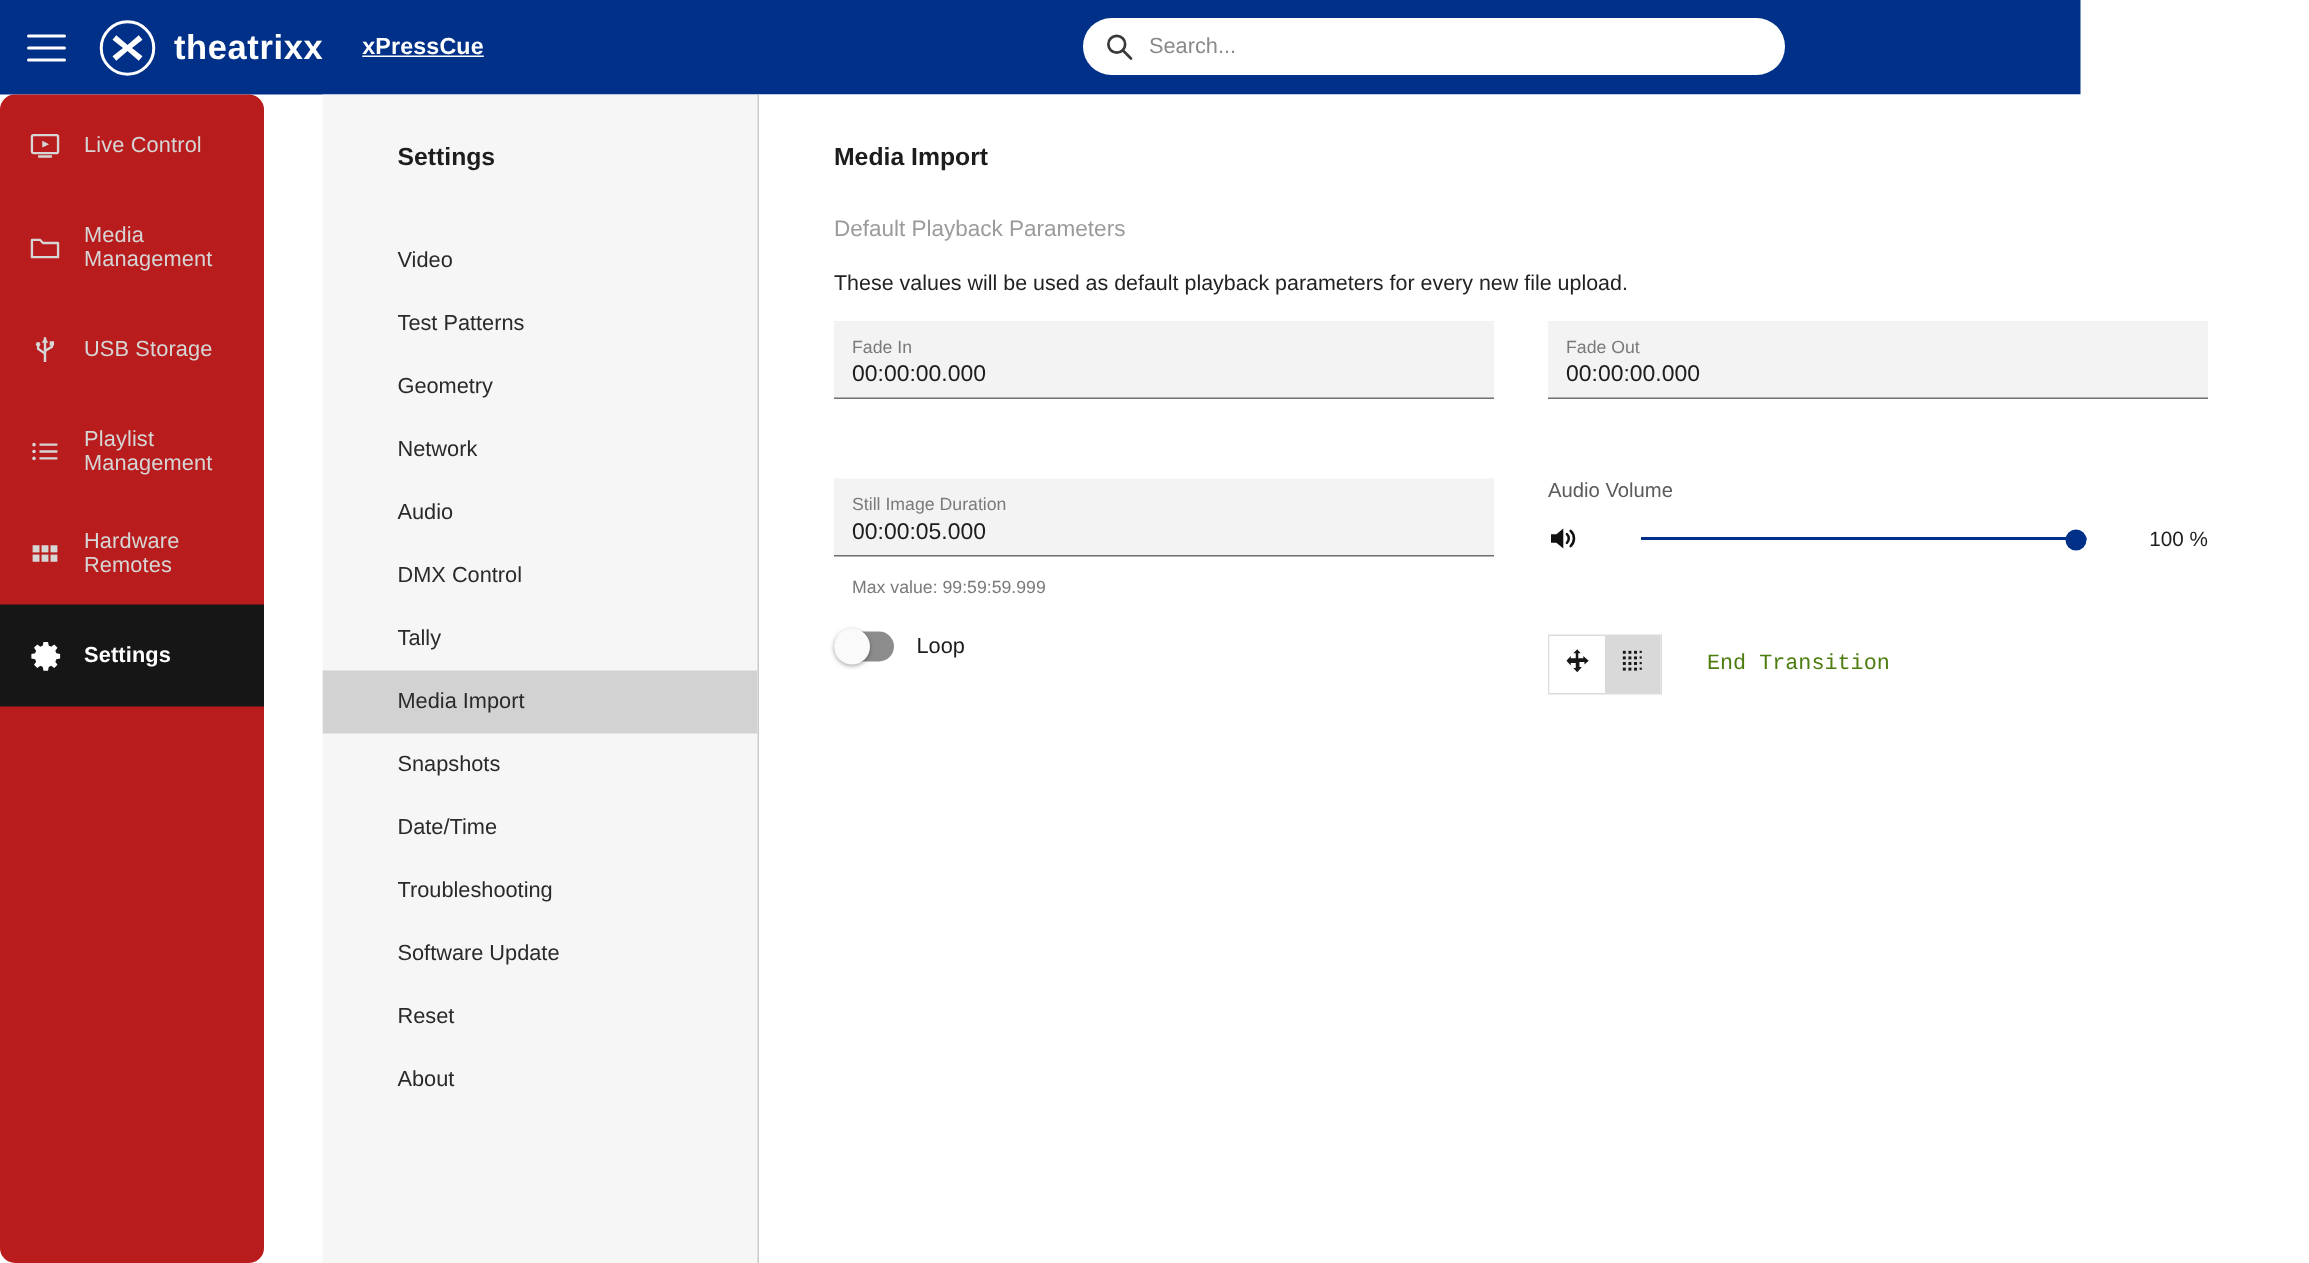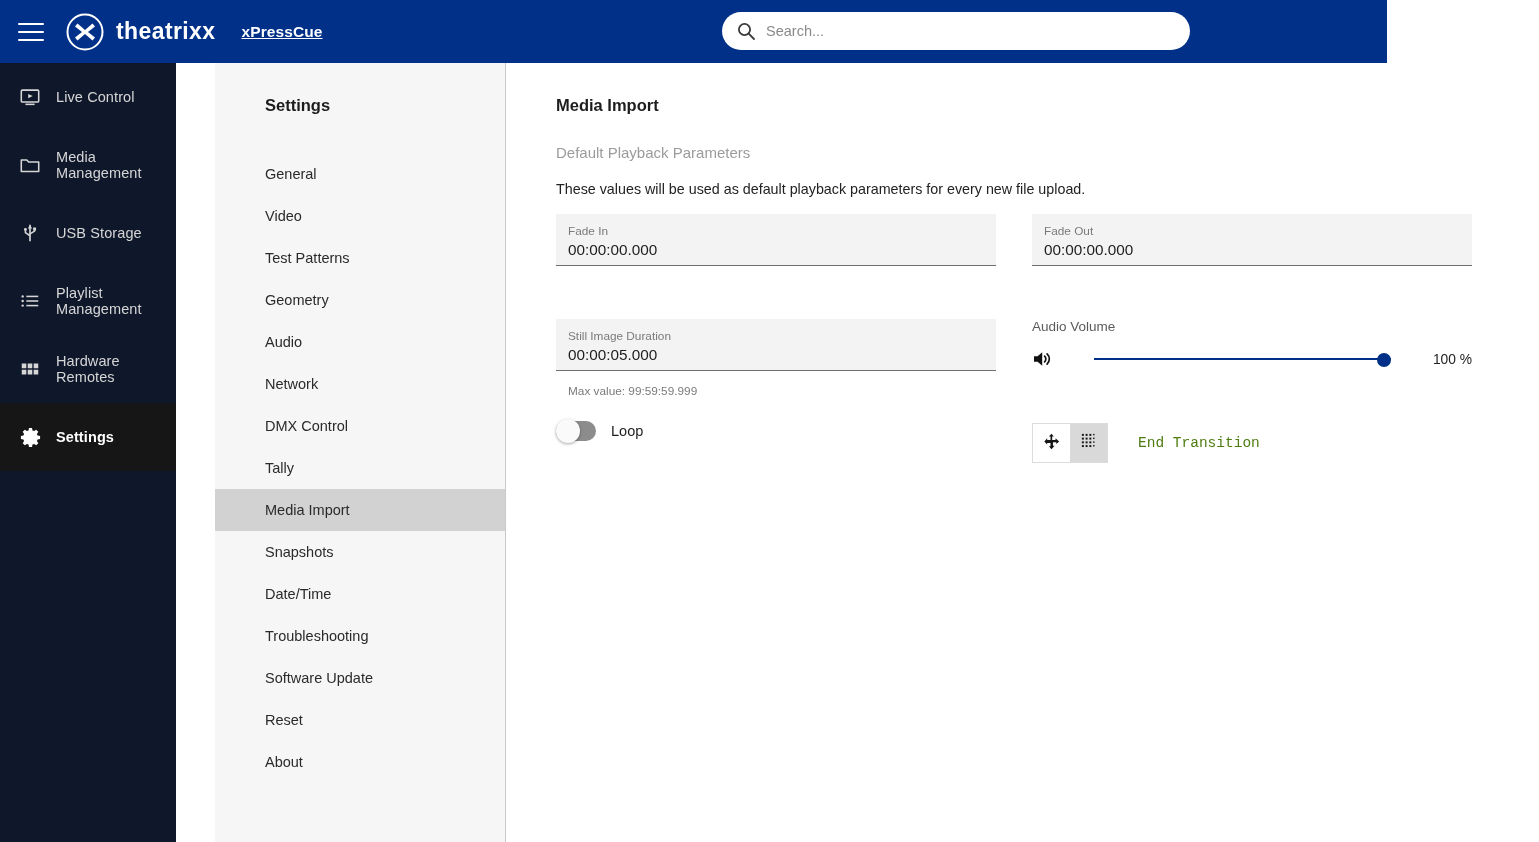--- a/index.html
+++ b/index.html
@@ -45,21 +45,22 @@
     border: none; outline: none; background: transparent;
     font-family: "Liberation Sans", sans-serif;
     font-size: 14.5px; color: #333; width: 100%;
   }
   .search-input::placeholder { color: #8a8a8a; }
 
   
   .leftnav {
     position: absolute; left: 0; top: 63px;
     width: 176px; height: 779px;
-    background: #0f172a;
+    background: #b91c1c;
+    border-radius: 10px;
   }
   .nav-item {
     height: 68px; display: flex; align-items: center;
     padding-left: 18px; cursor: pointer; color: #d6d6d6;
   }
   .nav-item.active { background: #161616; color: #ffffff; }
   .nav-ico {
     width: 24px; height: 24px; flex: 0 0 24px;
     margin-right: 14px; display: flex; align-items: center; justify-content: center;
   }
@@ -282,36 +283,33 @@
       </svg>
     </span>
     <span class="nav-label">Settings</span>
   </div>
 </nav>
 
 <aside class="settings-pane">
   <div class="settings-title">Settings</div>
   <div class="settings-list">
     <div class="settings-link">
-        <span>General</span>
-      </div>
-    <div class="settings-link">
         <span>Video</span>
       </div>
     <div class="settings-link">
         <span>Test Patterns</span>
       </div>
     <div class="settings-link">
         <span>Geometry</span>
       </div>
     <div class="settings-link">
+        <span>Network</span>
+      </div>
+    <div class="settings-link">
         <span>Audio</span>
-      </div>
-    <div class="settings-link">
-        <span>Network</span>
       </div>
     <div class="settings-link">
         <span>DMX Control</span>
       </div>
     <div class="settings-link">
         <span>Tally</span>
       </div>
     <div class="settings-link active">
         <span>Media Import</span>
       </div>

